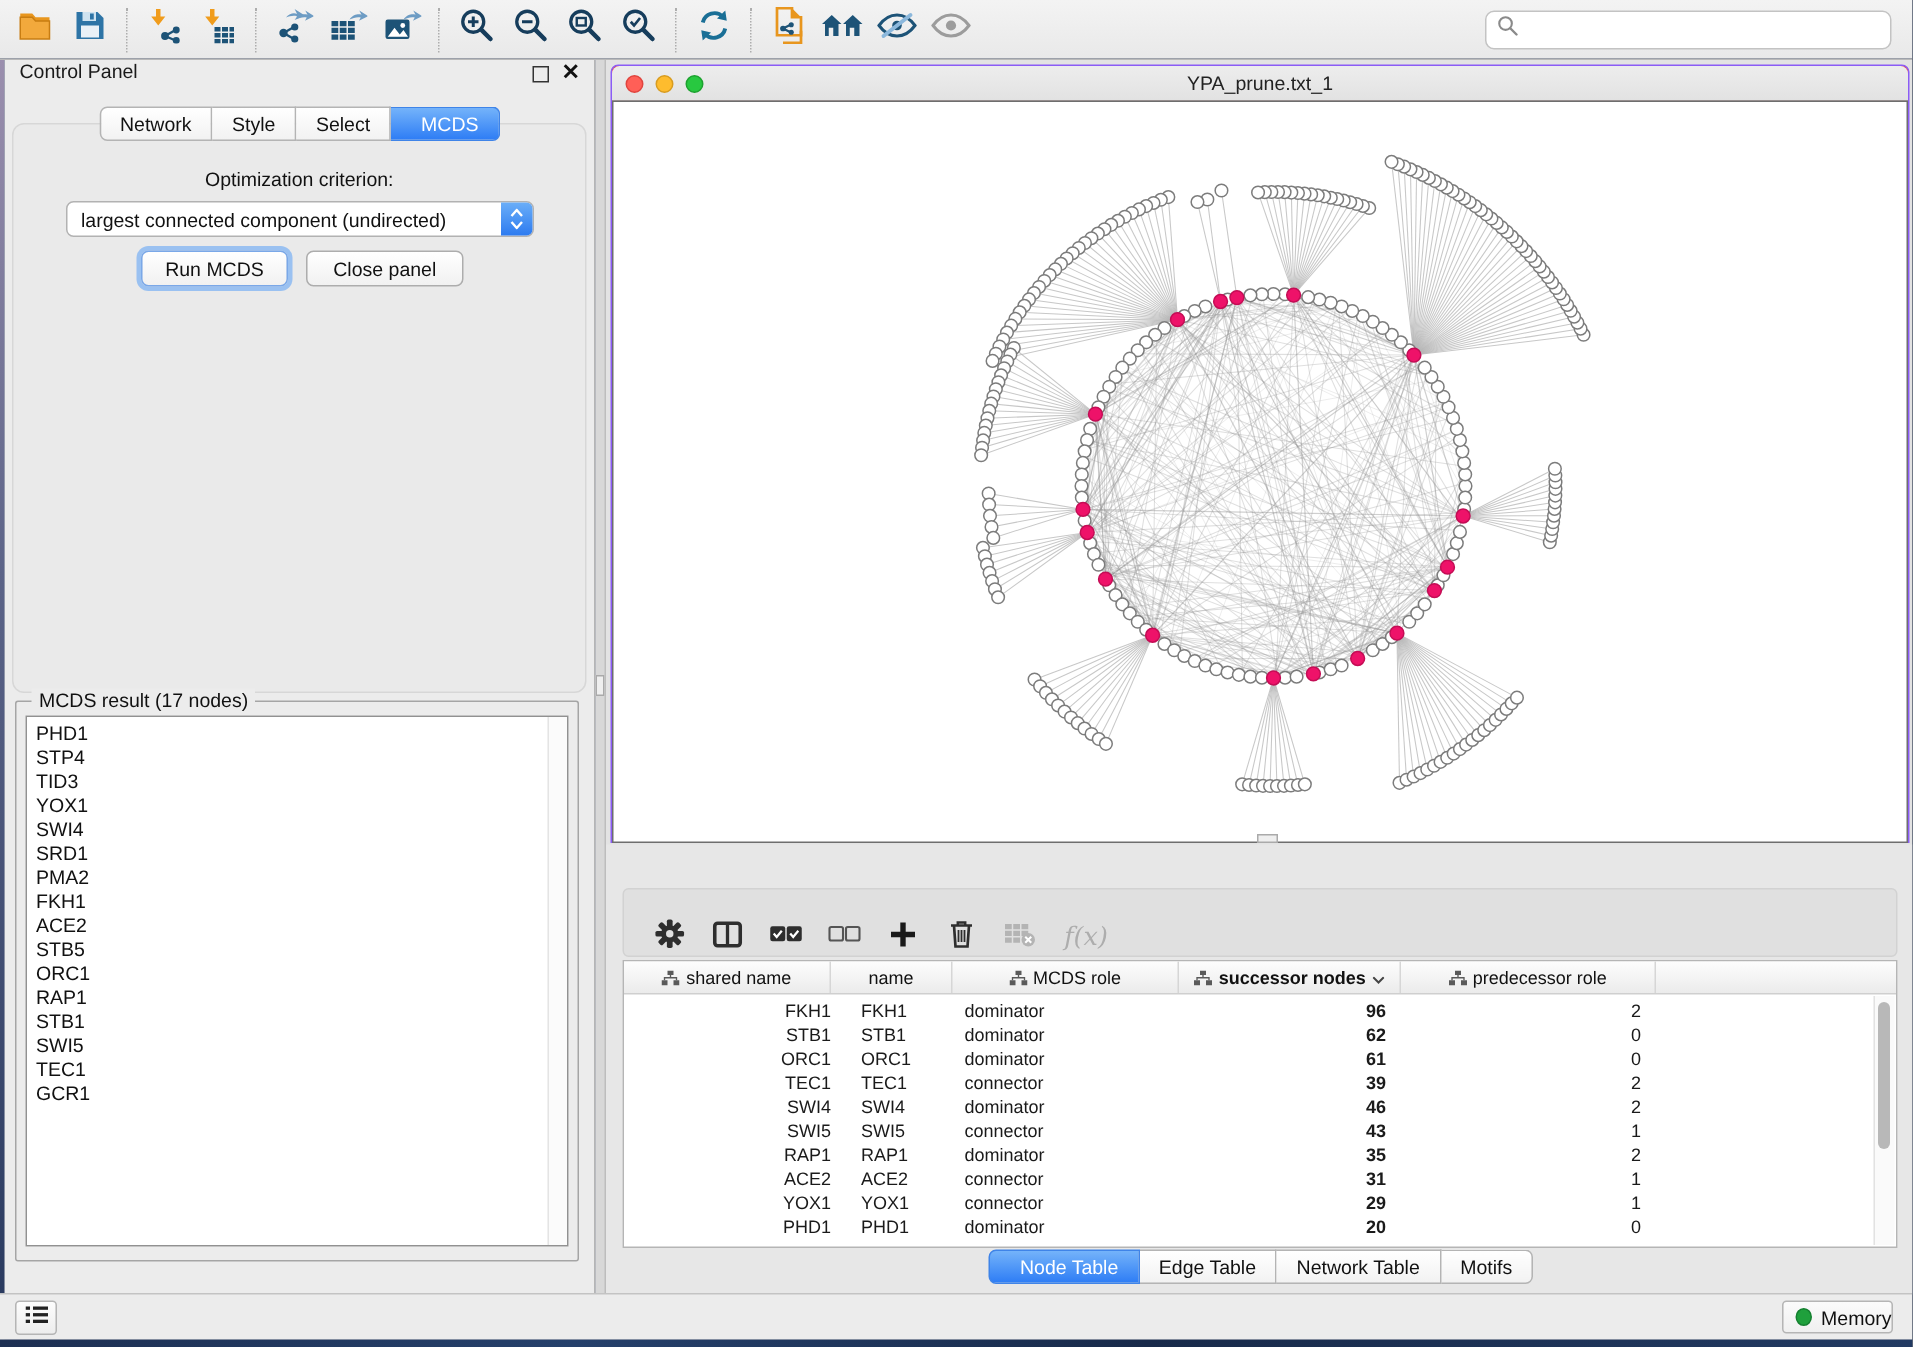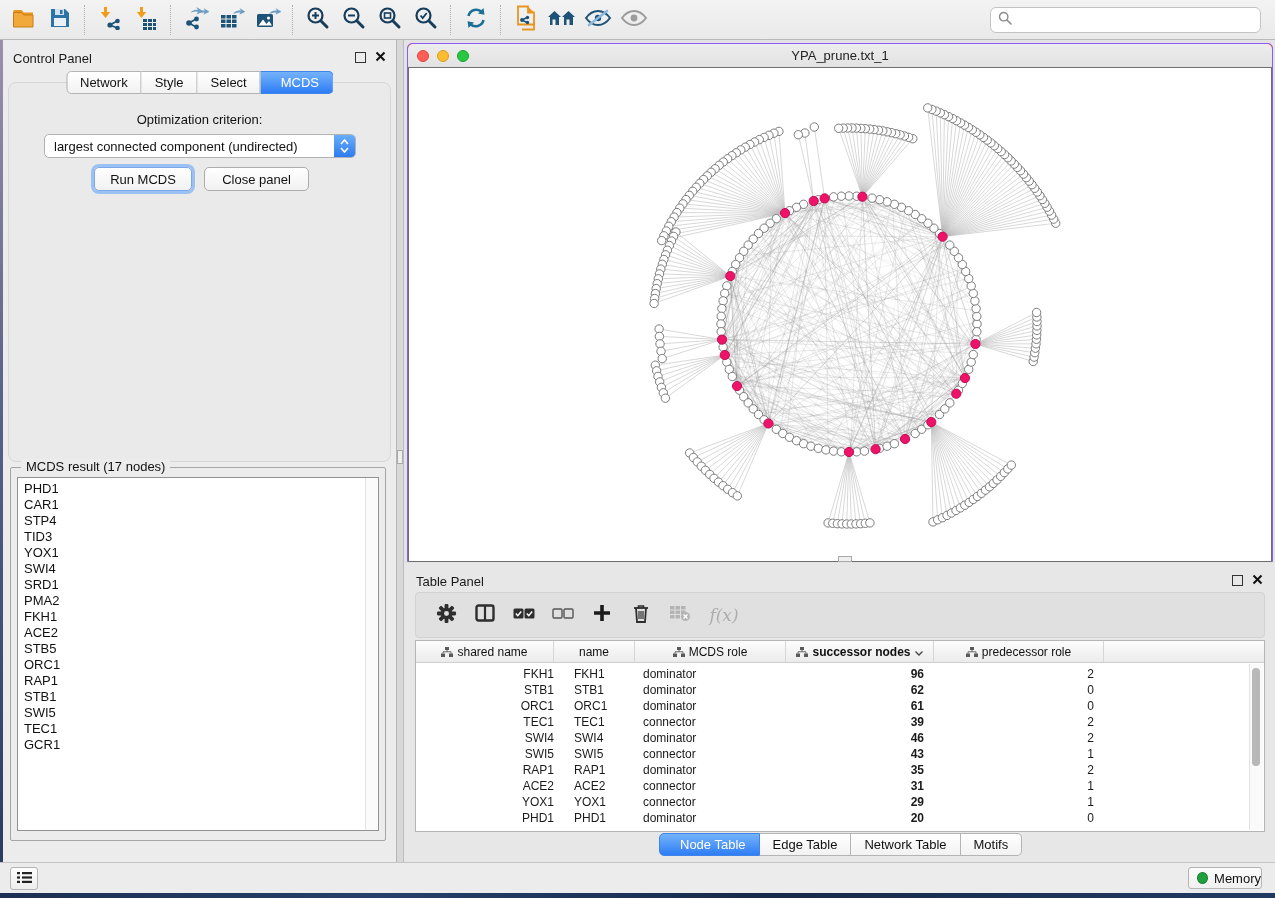--- a/index.html
+++ b/index.html
@@ -11,21 +11,21 @@
   .tb-btn{width:36px;height:32px;display:flex;align-items:center;justify-content:center;border-radius:4px;}
   .tb-sep{width:1px;height:30px;border-left:1px dotted #adadad;margin:0 6px;}
   .searchbox{margin-left:auto;margin-right:14px;width:262px;height:24px;background:#fff;border:1px solid #c3c3c3;border-radius:6px;display:flex;align-items:center;padding-left:7px;}
   .searchbox input{border:none;outline:none;flex:1;height:18px;font-size:12px;font-family:"Liberation Sans",sans-serif;background:transparent;}
   
   .wall-left{left:0;top:40px;width:3px;height:853px;background:linear-gradient(#9b8fae,#5c6488 40%,#28395e);}
   .wall-bottom{left:0;top:893px;width:1275px;height:5px;background:linear-gradient(90deg,#1d2f52,#25406b 30%,#182a4a 60%,#223a62);}
   
   .cpanel{left:3px;top:40px;width:394px;height:822px;background:#ececec;border-right:1px solid #b5b5b5;box-sizing:border-box;}
   .panel-title{font-size:13px;color:#1a1a1a;}
-  .titlebar{position:absolute;left:0;top:0;right:0;height:26px;display:flex;align-items:flex-end;padding:0 10px;box-sizing:border-box;}
+  .titlebar{position:absolute;left:0;top:0;right:0;height:26px;display:flex;align-items:flex-start;padding:0 10px;box-sizing:border-box;}
   .tbar-icons{margin-left:auto;display:flex;align-items:center;gap:9px;}
   .float-ico{width:9px;height:9px;border:1.5px solid #333;display:inline-block;}
   .cp-inner{position:absolute;left:5px;right:5px;top:42px;height:378px;background:#eaeaea;border:1px solid #d7d7d7;border-radius:8px;}
   .seg-tabs{position:absolute;display:flex;z-index:3;}
   .seg-tab{padding:3px 13px;font-size:13px;color:#111;background:linear-gradient(#fff,#f2f2f2);border:1px solid #b4b4b4;border-left:none;white-space:nowrap;}
   .seg-tab:first-child{border-left:1px solid #b4b4b4;border-radius:5px 0 0 5px;}
   .seg-tab:last-child{border-radius:0 5px 5px 0;}
   .seg-tab.active{background:linear-gradient(#74b3fa,#2e7df5);color:#fff;border-color:#3f84e8;padding-left:20px;}
   .cp-tabs{top:31px;left:50%;transform:translateX(-50%);}
   .opt-label{position:absolute;left:0;right:0;top:72px;text-align:center;font-size:13px;color:#111;}
@@ -50,21 +50,21 @@
   .lights{display:flex;gap:8px;padding-left:9px;}
   .light{width:12px;height:12px;border-radius:50%;}
   .light.red{background:#ff5f57;border:1px solid #e0443e;box-sizing:border-box;}
   .light.yellow{background:#febc2e;border:1px solid #d89c20;box-sizing:border-box;}
   .light.green{background:#28c840;border:1px solid #1da22f;box-sizing:border-box;}
   .net-title{position:absolute;left:0;right:0;text-align:center;font-size:13px;color:#222;}
   .net-canvas{position:absolute;left:0;top:23px;width:864px;height:494px;background:#fff;border-top:1px solid #8a8a8a;outline:1px solid #6e6e6e;outline-offset:-1px;}
   .hsplit-handle{position:absolute;left:434px;top:516px;width:14px;height:6px;background:#efefef;border:1px solid #aaa;box-sizing:border-box;}
   
   .tpanel{position:absolute;left:0px;top:523px;width:871px;height:299px;background:#e7e7e7;}
-  .tp-toolbar{position:absolute;left:11px;top:29px;width:850px;height:46px;background:#e0e0e0;border:1px solid #d2d2d2;border-radius:4px;display:flex;align-items:center;gap:15px;padding-left:18px;box-sizing:border-box;}
+  .tp-toolbar{position:absolute;left:11px;top:29px;width:850px;height:46px;background:#e0e0e0;border:1px solid #d2d2d2;border-radius:4px;display:flex;align-items:flex-end;gap:15px;padding-left:18px;box-sizing:border-box;}
   .tp-ico{width:24px;height:24px;display:flex;align-items:center;justify-content:center;}
   .fx{font-family:"DejaVu Serif",serif;font-style:italic;font-size:17px;color:#adadad;}
   .ntable{position:absolute;left:11px;top:77px;width:850px;height:192px;background:#fff;border:1px solid #b5b5b5;box-sizing:border-box;}
   .thead{display:flex;height:22px;background:linear-gradient(#fdfdfd,#ebebeb);border-bottom:1px solid #cfcfcf;box-sizing:border-box;}
   .th{display:flex;align-items:center;justify-content:center;gap:4px;font-size:12px;color:#111;border-right:1px solid #d6d6d6;box-sizing:border-box;white-space:nowrap;overflow:hidden;}
   .c0{width:138px;text-align:right;}.c1{width:81px;}.c2{width:151px;}.c3{width:148px;font-weight:bold;}.c4{width:170px;}.c5{flex:1;border-right:none;}
   .trow{display:flex;height:16px;align-items:center;}
   .td{font-size:12px;color:#1a1a1a;box-sizing:border-box;white-space:nowrap;overflow:hidden;}
   .td.t{padding-left:8px;}
   .td.t.name{padding-left:20px;}
@@ -300,21 +300,20 @@
       </span>
     </div>
     <div class="btn btn-run">Run MCDS</div>
     <div class="btn btn-close">Close panel</div>
     <div class="groupbox">
       <span class="group-legend">MCDS result (17 nodes)</span>
       <div class="listbox">
         <div class="track"></div>
         <div id="mcds-items" style="padding-top:3px;">
             <div class="mcds-item">PHD1</div>
-            <div class="mcds-item">CAR1</div>
             <div class="mcds-item">STP4</div>
             <div class="mcds-item">TID3</div>
             <div class="mcds-item">YOX1</div>
             <div class="mcds-item">SWI4</div>
             <div class="mcds-item">SRD1</div>
             <div class="mcds-item">PMA2</div>
             <div class="mcds-item">FKH1</div>
             <div class="mcds-item">ACE2</div>
             <div class="mcds-item">STB5</div>
             <div class="mcds-item">ORC1</div>
@@ -1113,29 +1112,20 @@
             <circle cx="548.3" cy="325.7" r="4.6" fill="#ee1269" stroke="#c40d55" stroke-width="1"></circle>
             <circle cx="497.1" cy="371.0" r="4.6" fill="#ee1269" stroke="#c40d55" stroke-width="1"></circle>
             <circle cx="467.6" cy="381.2" r="4.6" fill="#ee1269" stroke="#c40d55" stroke-width="1"></circle>
             <circle cx="329.0" cy="318.1" r="4.6" fill="#ee1269" stroke="#c40d55" stroke-width="1"></circle>
           </svg>
       </div>
     </div>
     <div class="hsplit-handle"></div>
 
     <div class="tpanel">
-      <div class="titlebar" style="padding:0 12px;">
-        <span class="panel-title">Table Panel</span>
-        <span class="tbar-icons">
-          <span class="float-ico"></span>
-          <span><svg width="11" height="11" viewBox="0 0 11 11" stroke="#111" stroke-width="2">
-                <path d="M1.5 1.5l8 8M9.5 1.5l-8 8"></path>
-              </svg></span>
-        </span>
-      </div>
 
       <div class="tp-toolbar">
         <span class="tp-ico">
             <span>
           <svg width="21" height="21" viewBox="0 0 22 22">
                 <g fill="#2e2e2e">
                   <rect x="9" y="1" width="4" height="20" rx="1.2"></rect>
                   <rect x="9" y="1" width="4" height="20" rx="1.2" transform="rotate(45 11 11)"></rect>
                   <rect x="9" y="1" width="4" height="20" rx="1.2" transform="rotate(90 11 11)"></rect>
                   <rect x="9" y="1" width="4" height="20" rx="1.2" transform="rotate(135 11 11)"></rect>

